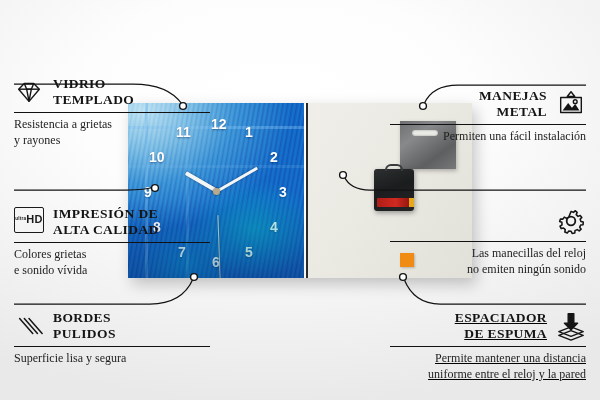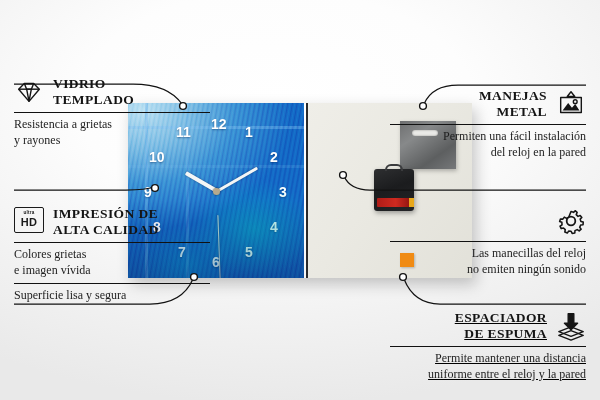--- a/index.html
+++ b/index.html
@@ -156,21 +156,21 @@
     color: #1d1d1d;
   }
   .lab-icon { width: 30px; height: 30px; flex: 0 0 30px; }
   .lab-icon svg { display: block; width: 30px; height: 30px; }
 
   
   .hd-badge {
     width: 30px; height: 26px;
     border: 1.6px solid #1a1a1a;
     border-radius: 2px;
-    display: flex; flex-direction: column;
+    display: flex; flex-direction: row;
     align-items: center; justify-content: center;
     font-family: "Liberation Sans", sans-serif;
     color: #1a1a1a; line-height: 1;
   }
   .hd-badge .hd-small { font-size: 4.6px; font-weight: 700; letter-spacing: .2px; margin-bottom: 1px;}
   .hd-badge .hd-big   { font-size: 11px; font-weight: 700; letter-spacing: .3px; }
 </style>
 </head>
 <body>
 
@@ -266,24 +266,37 @@
           <span class="hd-big">HD</span>
         </span>
       </span>
       <div>
         <div class="lab-title">IMPRESIÓN DE</div>
         <div class="lab-title">ALTA CALIDAD</div>
       </div>
     </div>
     <div class="lab-rule"></div>
     <div class="lab-sub">Colores grietas</div>
-    <div class="lab-sub">e imagen vívida</div>
+    <div class="lab-sub">e sonido vívida</div>
   </div>
 
   <div class="label label-left" style="top:278px;">
+    <div class="lab-head">
+      <span class="lab-icon">
+        <svg viewBox="0 0 32 32" fill="none" stroke="#151515" stroke-width="1.6" stroke-linecap="round">
+          <path d="M6 8 L20 24"></path>
+            <path d="M11 8 L25 24"></path>
+            <path d="M16 8 L30 24"></path>
+        </svg>
+      </span>
+      <div>
+        <div class="lab-title">BORDES</div>
+        <div class="lab-title">PULIDOS</div>
+      </div>
+    </div>
     <div class="lab-rule"></div>
     <div class="lab-sub">Superficie lisa y segura</div>
   </div>
 
   <div class="label label-right" style="top:56px;">
     <div class="lab-head">
       <span class="lab-icon">
         <svg viewBox="0 0 32 32" fill="none" stroke="#151515" stroke-width="1.5" stroke-linejoin="round">
           <path d="M16 3 L12 8 H20 Z"></path>
           <rect x="5" y="9" width="22" height="16"></rect>
@@ -291,21 +304,20 @@
           <circle cx="20.5" cy="13.5" r="2"></circle>
         </svg>
       </span>
       <div>
         <div class="lab-title">MANEJAS</div>
         <div class="lab-title">METAL</div>
       </div>
     </div>
     <div class="lab-rule"></div>
     <div class="lab-sub">Permiten una fácil instalación</div>
-    <div class="lab-sub">del reloj en la pared</div>
   </div>
 
   <div class="label label-right" style="top:174px;">
     <div class="lab-head">
       <span class="lab-icon">
         <svg viewBox="0 0 32 32" fill="none" stroke="#151515" stroke-width="1.9" stroke-linejoin="round">
           <path d="M16 4.5 l3.1 1 1.9-2.0 2.4 2.1 -1.1 2.6 2.2 2.2 2.6-1.1 2.0 2.5 -2.0 1.9 0.9 3.0 2.8 0.6 -0.2 3.2 -2.9 0.3 -1.2 2.9 1.8 2.2 -2.4 2.1 -2.4-1.6 -2.7 1.3 -0.2 2.9 -3.2 0.4 -1.3-2.6 -3.0-0.2 -1.6 2.4 -3.0-1.2 0.5-2.9 -2.1-2.1 -2.8 0.8 -1.4-2.9 2.4-1.7 -0.2-3.0 -2.7-1.1 1.0-3.0 2.9 0.2 1.8-2.4 2.7 1.5 2.6-1.4 Z" transform="scale(0.88) translate(2.2,2.2)"></path>
           <circle cx="16" cy="16" r="4.6"></circle>
         </svg>
       </span>

